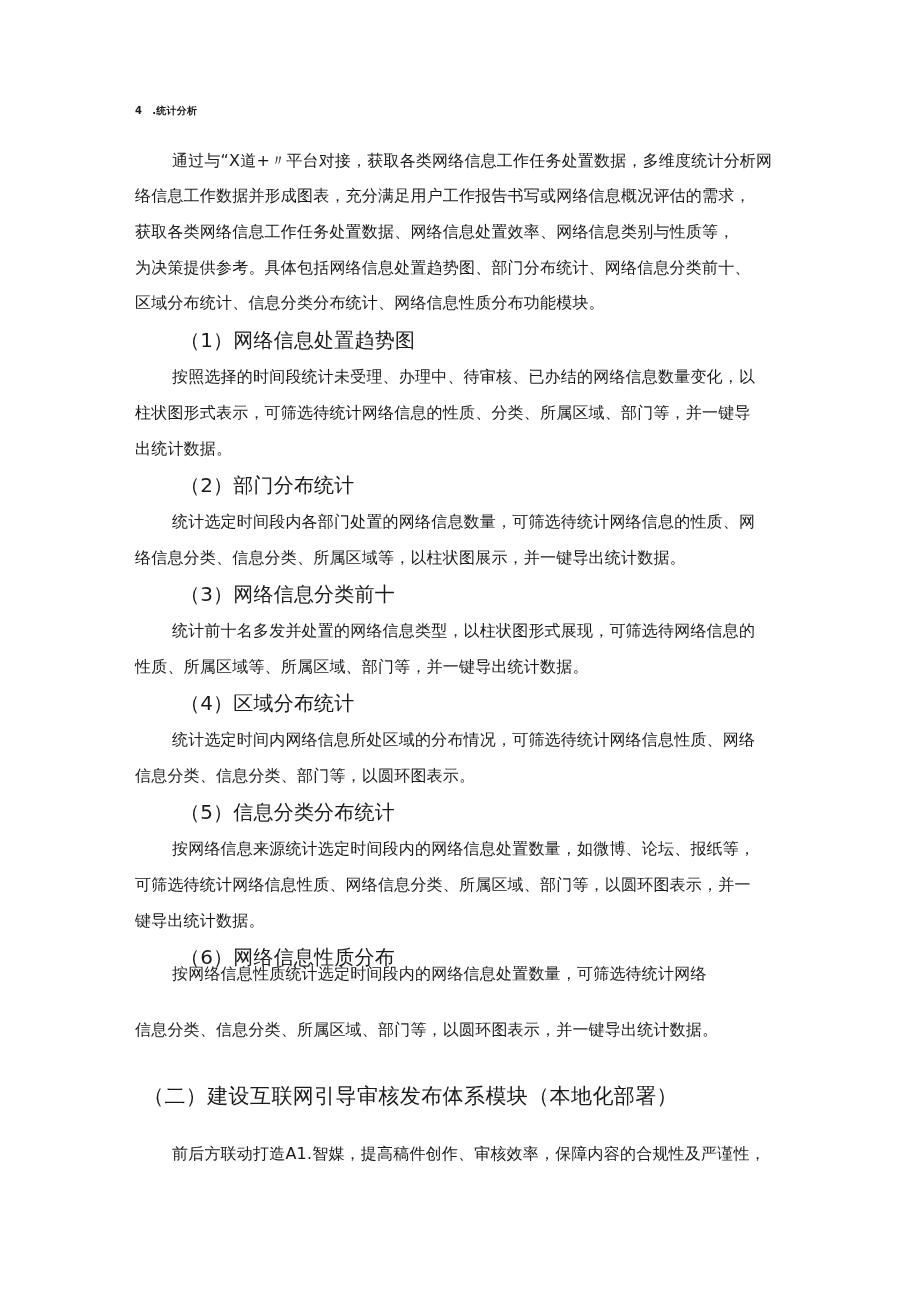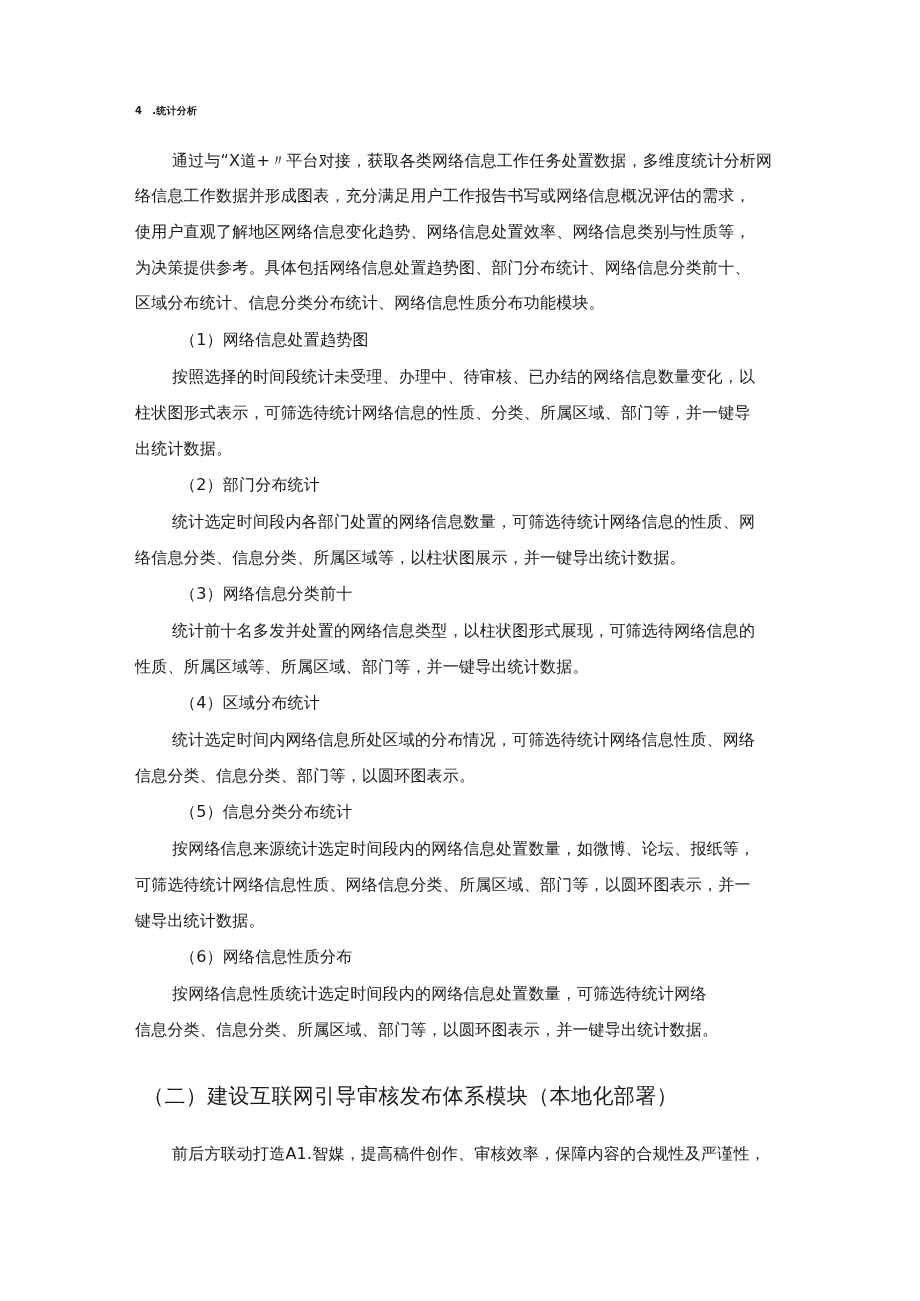--- a/index.html
+++ b/index.html
@@ -27,38 +27,38 @@
       white-space: nowrap;
       font-size: 16px;
       line-height: 20px;
       letter-spacing: 0.2px;
     }
     .section-heading {
       font-weight: bold;
       font-size: 10px;
     }
     .subheading {
-      font-size: 16px;
+      font-size: 20px;
     }
     .chapter-heading {
       font-size: 21px;
       line-height: 26px;
       letter-spacing: 0.4px;
     }
   </style>
 </head>
 <body>
 
 <div class="page">
 
   <div class="line section-heading" style="left:135px; top:101px;">4 .统计分析</div>
 
   <div class="line" style="left:172px; top:151px;text-align:right;">通过与“X道+〃平台对接，获取各类网络信息工作任务处置数据，多维度统计分析网</div>
   <div class="line" style="left:135px; top:186px;">络信息工作数据并形成图表，充分满足用户工作报告书写或网络信息概况评估的需求，</div>
-  <div class="line" style="left:135px; top:222px;">使用户直观了解地区网络信息变化趋势、网络信息处置效率、网络信息类别与性质等，</div>
+  <div class="line" style="left:135px; top:222px;">获取各类网络信息工作任务处置数据、网络信息处置效率、网络信息类别与性质等，</div>
   <div class="line" style="left:135px; top:258px;">为决策提供参考。具体包括网络信息处置趋势图、部门分布统计、网络信息分类前十、</div>
   <div class="line" style="left:135px; top:293px;">区域分布统计、信息分类分布统计、网络信息性质分布功能模块。</div>
 
   <div class="line subheading" style="left:180px; top:330px;">（1）网络信息处置趋势图</div>
   <div class="line" style="left:172px; top:367px;">按照选择的时间段统计未受理、办理中、待审核、已办结的网络信息数量变化，以</div>
   <div class="line" style="left:135px; top:403px;">柱状图形式表示，可筛选待统计网络信息的性质、分类、所属区域、部门等，并一键导</div>
   <div class="line" style="left:135px; top:439px;">出统计数据。</div>
 
   <div class="line subheading" style="left:180px; top:475px;">（2）部门分布统计</div>
   <div class="line" style="left:172px; top:512px;">统计选定时间段内各部门处置的网络信息数量，可筛选待统计网络信息的性质、网</div>
@@ -71,20 +71,20 @@
   <div class="line subheading" style="left:180px; top:693px;">（4）区域分布统计</div>
   <div class="line" style="left:172px; top:730px;">统计选定时间内网络信息所处区域的分布情况，可筛选待统计网络信息性质、网络</div>
   <div class="line" style="left:135px; top:766px;">信息分类、信息分类、部门等，以圆环图表示。</div>
 
   <div class="line subheading" style="left:180px; top:802px;">（5）信息分类分布统计</div>
   <div class="line" style="left:172px; top:839px;">按网络信息来源统计选定时间段内的网络信息处置数量，如微博、论坛、报纸等，</div>
   <div class="line" style="left:135px; top:875px;">可筛选待统计网络信息性质、网络信息分类、所属区域、部门等，以圆环图表示，并一</div>
   <div class="line" style="left:135px; top:911px;">键导出统计数据。</div>
 
   <div class="line subheading" style="left:180px; top:947px;">（6）网络信息性质分布</div>
-  <div class="line" style="left:172px; top:984px;">按网络信息性质统计选定时间段内的网络信息处置数量，可筛选待统计网络</div>
+  <div class="line" style="left:172px; top:964px;">按网络信息性质统计选定时间段内的网络信息处置数量，可筛选待统计网络</div>
   <div class="line" style="left:135px; top:1020px;">信息分类、信息分类、所属区域、部门等，以圆环图表示，并一键导出统计数据。</div>
 
   <div class="line chapter-heading" style="left:143px; top:1083px;">（二）建设互联网引导审核发布体系模块（本地化部署）</div>
 
   <div class="line" style="left:172px; top:1144px;">前后方联动打造A1.智媒，提高稿件创作、审核效率，保障内容的合规性及严谨性，</div>
 
 </div>
 
 </body></html>

